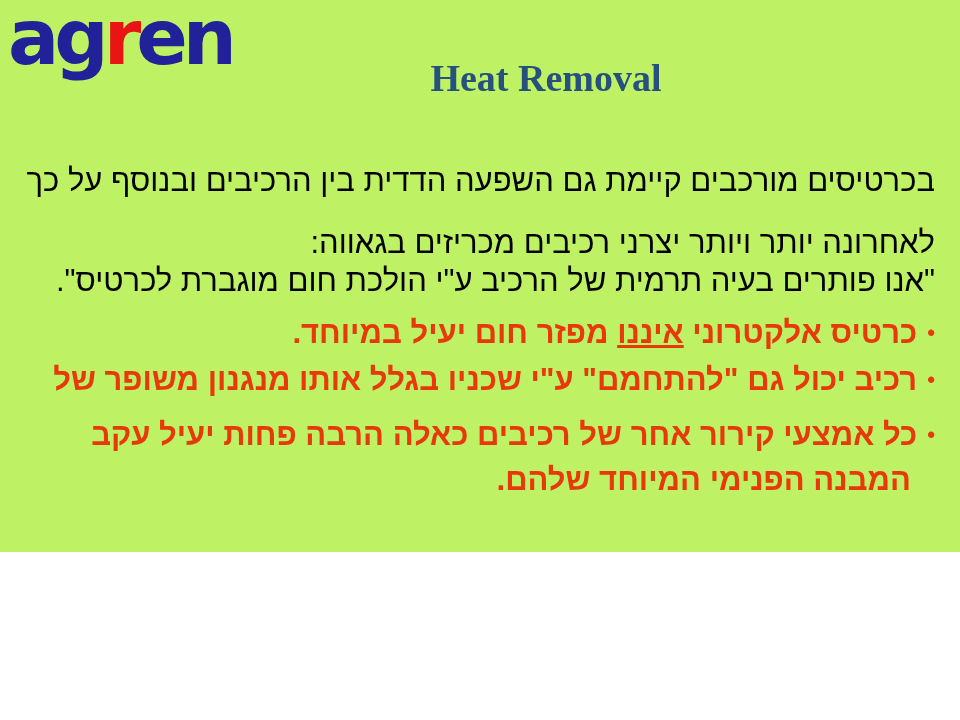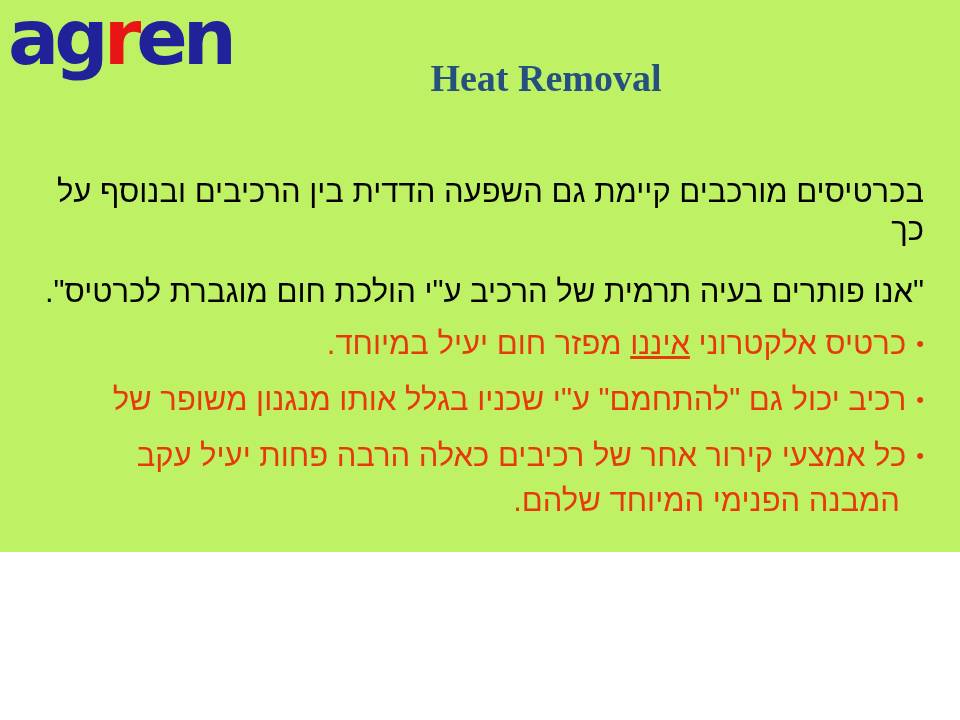--- a/index.html
+++ b/index.html
@@ -23,26 +23,26 @@
   .title{
     position:absolute;left:240px;width:580px;top:36px;margin:16px;
     font-family:"Liberation Serif","DejaVu Serif",serif;font-weight:bold;
     font-size:38px;line-height:52px;text-align:center;color:#26517E;
   }
   
   .content{
     position:absolute;left:25px;right:25px;top:162px;
     direction:rtl;text-align:right;color:#000000;
   }
-  .para{margin:11px;}
+  .para{margin:0;}
   .black-line{font-size:31px;line-height:38px;font-weight:400;}
   .p1{margin-bottom:24px;}
   .p2{margin-bottom:12px;}
   .p3{margin-bottom:14px;}
-  .red{color:#E8390D;font-weight:normal;}
+  .red{color:#E8390D;font-weight:bold;}
   .red-line{font-size:31px;line-height:42px;}
   .bullet{padding-right:24px;}
   .bullet .first{text-indent:-24px;}
   .bullet-mark{font-size:0.72em;margin-left:10px;position:relative;top:-3px;}
   .u{text-decoration:underline;}
   .b1{margin-bottom:2px;}
   .b2{margin-bottom:10px;}
 </style>
 </head>
 <body>
@@ -57,20 +57,21 @@
     <div>Heat Removal</div>
   </h1>
 
   <div class="content" dir="rtl">
 
     <div class="para p1">
       <div class="black-line">בכרטיסים מורכבים קיימת גם השפעה הדדית בין הרכיבים ובנוסף על כך</div>
     </div>
 
     <div class="para p2">
+      <div class="black-line">לאחרונה יותר ויותר יצרני רכיבים מכריזים בגאווה:</div>
       <div class="black-line">"אנו פותרים בעיה תרמית של הרכיב ע"י הולכת חום מוגברת לכרטיס".</div>
     </div>
 
 
     <div class="para red bullet b1">
       <div class="red-line first"><span class="bullet-mark">•</span><span>כרטיס אלקטרוני </span><span class="u">איננו</span><span> מפזר חום יעיל במיוחד.</span></div>
     </div>
 
     <div class="para red bullet b2">
       <div class="red-line first"><span class="bullet-mark">•</span><span>רכיב יכול גם "להתחמם" ע"י שכניו בגלל אותו מנגנון משופר של</span></div>

